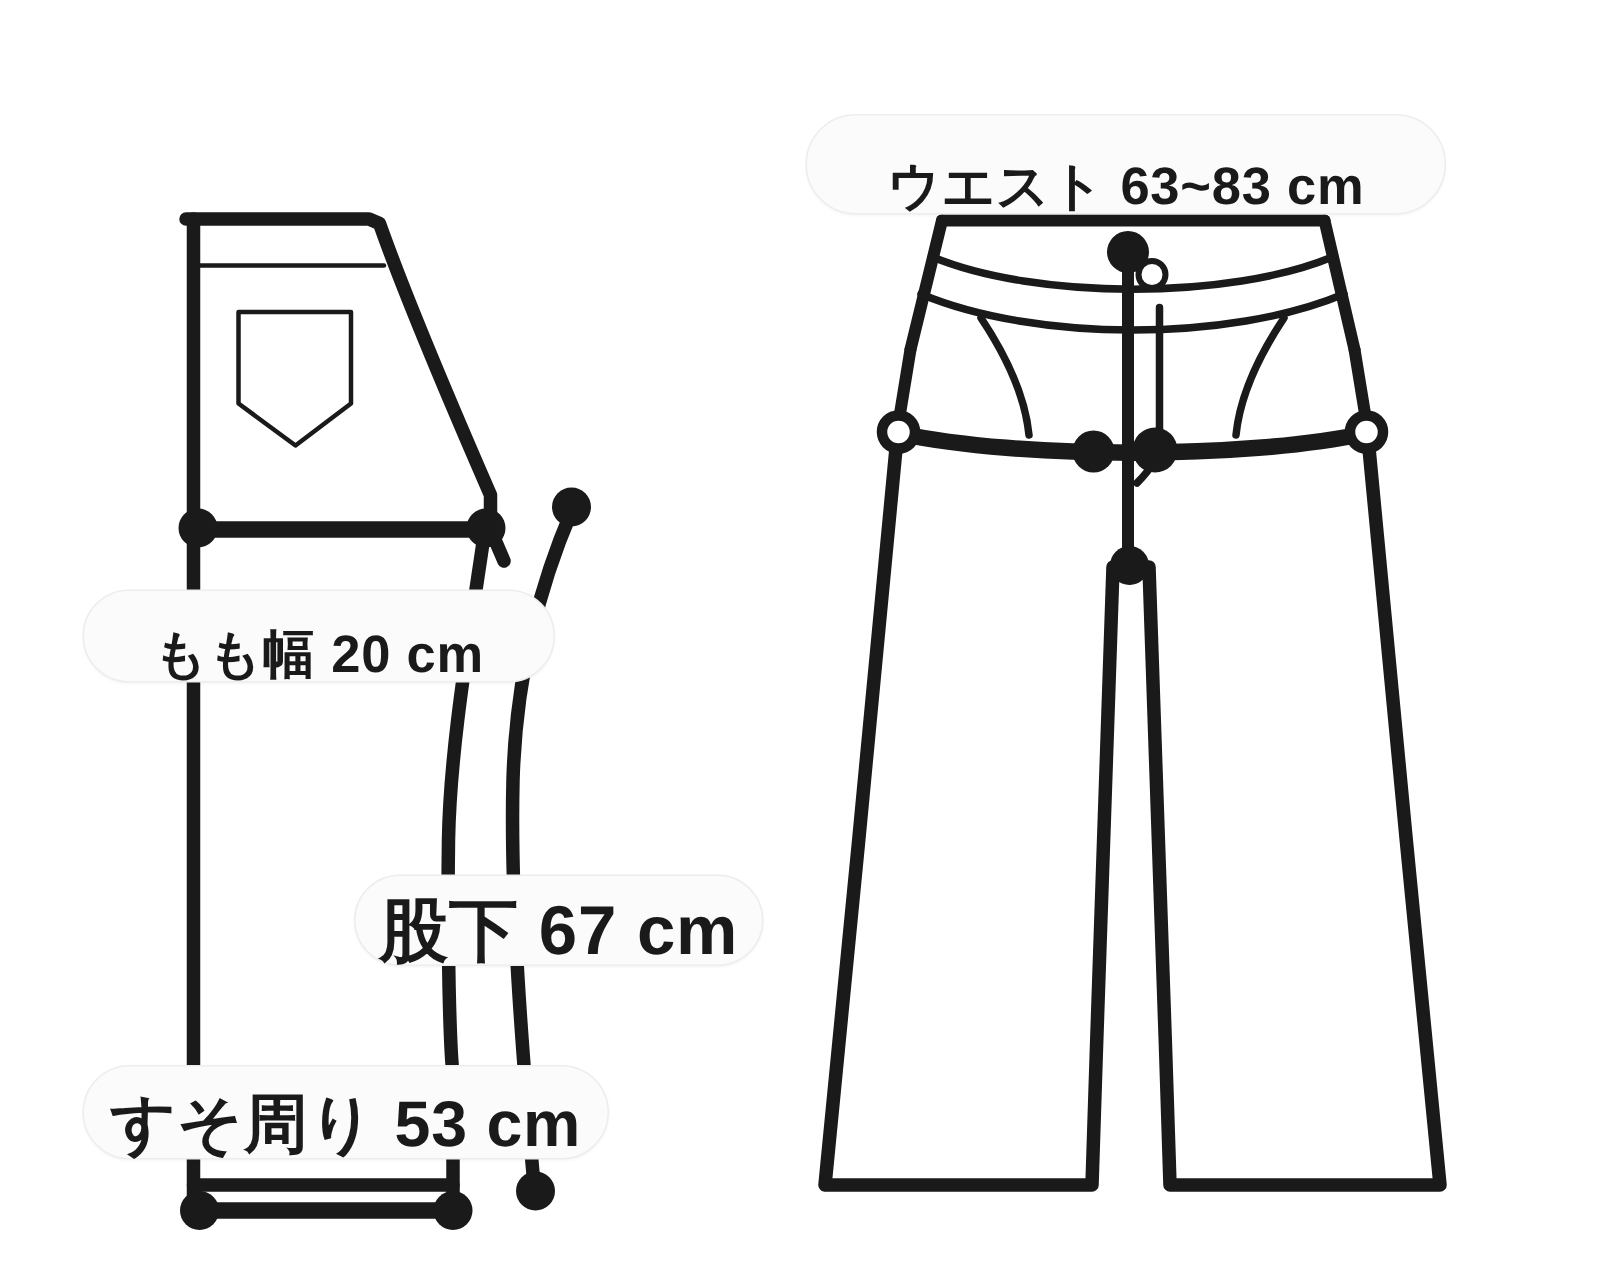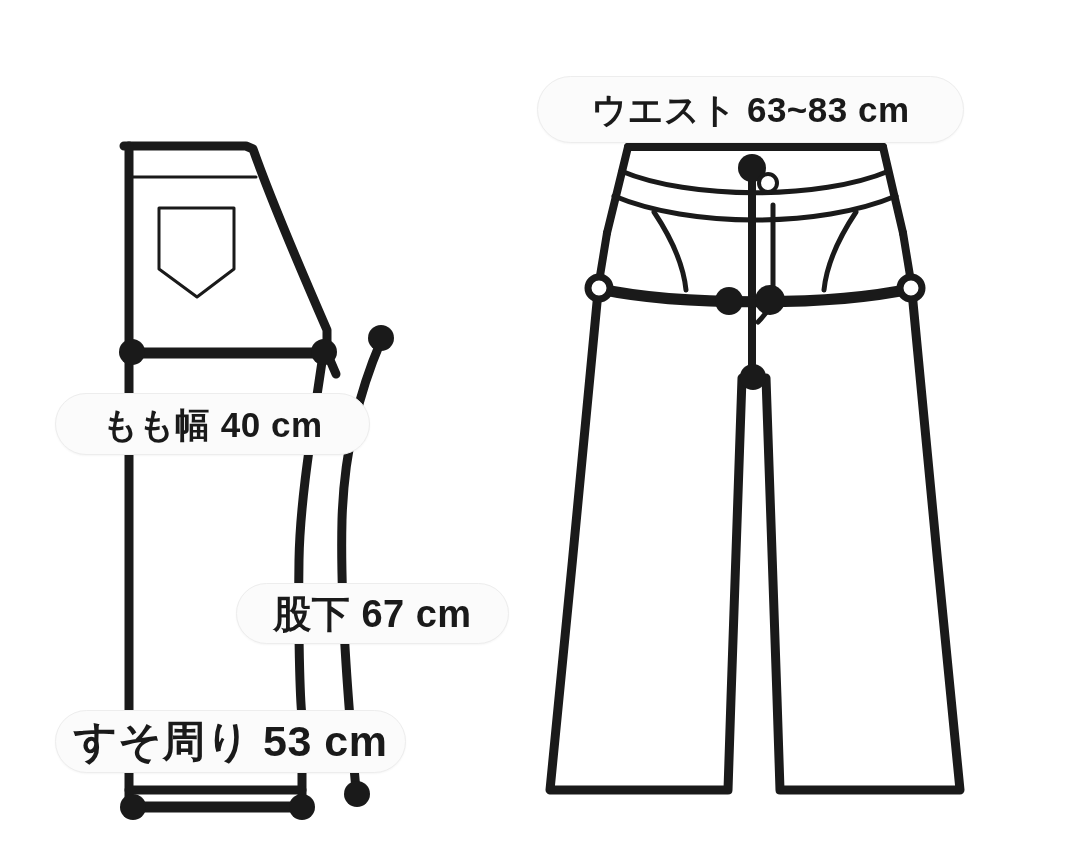--- a/index.html
+++ b/index.html
@@ -22,21 +22,21 @@
     position: absolute;
     left: 0;
     top: 0;
     width: 1080px;
     height: 858px;
     display: block;
   }
   .label-pill {
     position: absolute;
     display: flex;
-    align-items: center;
+    align-items: flex-end;
     justify-content: center;
     box-sizing: border-box;
     background: #fbfbfb;
     border: 1px solid #ededed;
     border-radius: 999px;
     color: #1a1a1a;
     font-weight: bold;
     letter-spacing: 0.5px;
     white-space: nowrap;
     box-shadow: 0 1px 2px rgba(0,0,0,0.04);
@@ -44,21 +44,21 @@
   }
   .label-pill .lbl-text {
     display: inline-block;
     line-height: 1;
   }
   
   #pill-waist   { left: 537px; top: 76px;  width: 427px; height: 67px; font-size: 35px; }
   #pill-rise    { left: 600px; top: 228px; width: 312px; height: 61px; font-size: 35px; }
   #pill-hip     { left: 440px; top: 370px; width: 288px; height: 62px; font-size: 35px; }
   #pill-thigh   { left: 55px;  top: 393px; width: 315px; height: 62px; font-size: 35px; }
-  #pill-inseam  { left: 236px; top: 583px; width: 273px; height: 61px; font-size: 38px; }
+  #pill-inseam  { left: 236px; top: 583px; width: 273px; height: 61px; font-size: 46px; }
   #pill-hem     { left: 55px;  top: 710px; width: 351px; height: 63px; font-size: 43px; }
 </style>
 </head>
 <body>
 
 <div id="page">
 
   <svg id="diagram-svg" viewBox="0 0 1080 858" xmlns="http://www.w3.org/2000/svg">
 
     <g fill="none" stroke="#1a1a1a" stroke-linecap="round" stroke-linejoin="round">
@@ -149,21 +149,21 @@
     </g>
   </svg>
 
   <div class="label-pill" id="pill-waist">
     <span class="lbl-text">ウエスト 63~83 cm</span>
   </div>
 
 
 
   <div class="label-pill" id="pill-thigh">
-    <span class="lbl-text">もも幅 40 cm</span>
+    <span class="lbl-text">もも幅 20 cm</span>
   </div>
 
   <div class="label-pill" id="pill-inseam">
     <span class="lbl-text">股下 67 cm</span>
   </div>
 
   <div class="label-pill" id="pill-hem">
     <span class="lbl-text">すそ周り 53 cm</span>
   </div>
 

